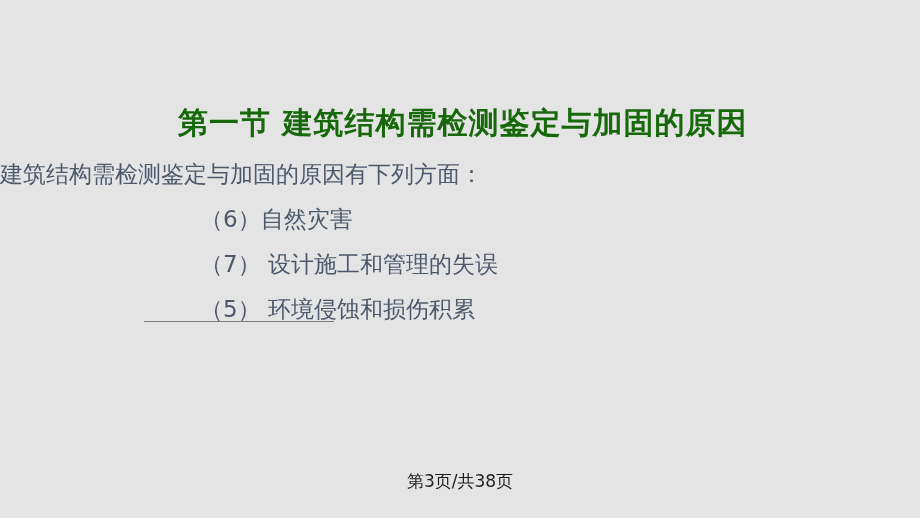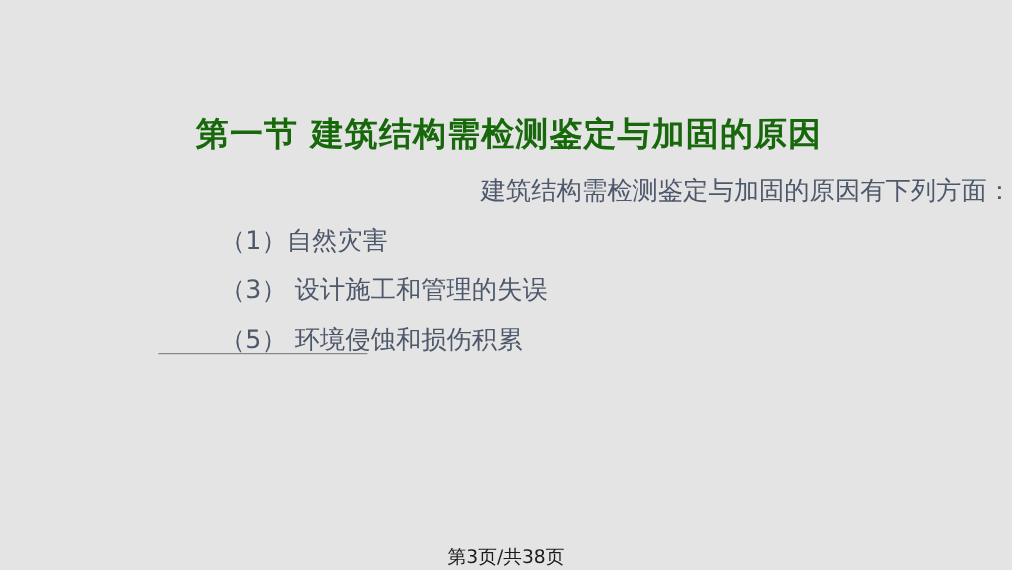--- a/index.html
+++ b/index.html
@@ -43,42 +43,40 @@
     width: 920px;
   }
   .body-line {
     font-size: 23px;
     color: #4e586b;
     line-height: 45px;
     height: 45px;
     white-space: nowrap;
   }
   .lead-line {
-    padding-left: 213px;
-    text-align: right;
   }
   .list-line {
     padding-left: 200px;
   }
 
   
   .divider-rule {
     position: absolute;
     left: 144px;
     top: 321px;
     width: 190px;
     height: 0;
     border-top: 1px solid #7d7d7d;
   }
 
   
   .footer {
     position: absolute;
     left: 0;
-    top: 497px;
+    top: 471px;
     width: 920px;
     text-align: center;
   }
   .footer-page {
     display: inline-block;
     font-size: 17px;
     color: #1c1c1c;
     line-height: 21px;
     white-space: nowrap;
   }
@@ -87,24 +85,24 @@
 <body>
 
 <div id="slide">
 
   <h1 class="slide-title">第一节  建筑结构需检测鉴定与加固的原因</h1>
 
   <div class="body-block">
 
     <div class="body-line lead-line">建筑结构需检测鉴定与加固的原因有下列方面：</div>
 
-    <div class="body-line list-line">（1）自然灾害</div>
+    <div class="body-line list-line">（6）自然灾害</div>
 
 
-    <div class="body-line list-line">（3） 设计施工和管理的失误</div>
+    <div class="body-line list-line">（7） 设计施工和管理的失误</div>
 
     <div class="body-line list-line">（5） 环境侵蚀和损伤积累</div>
 
   </div>
 
   <div class="divider-rule"></div>
 
   <div class="footer">
     <span class="footer-page">第3页/共38页</span>
   </div>

